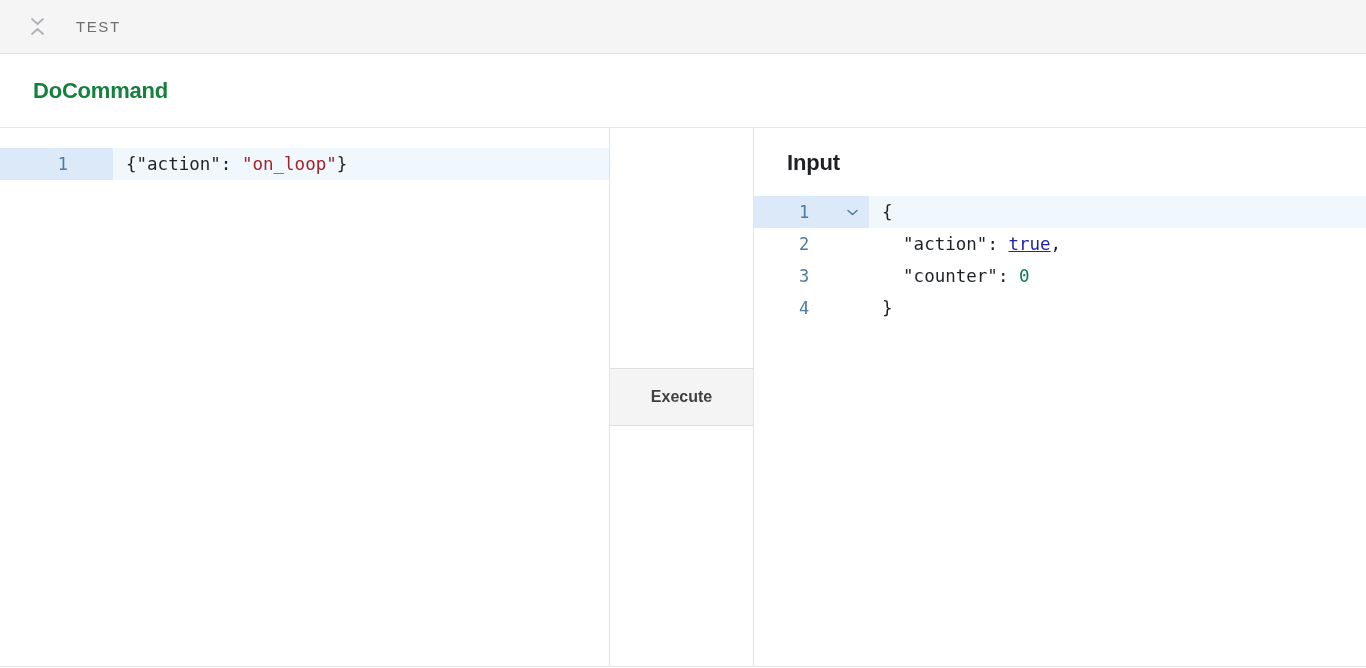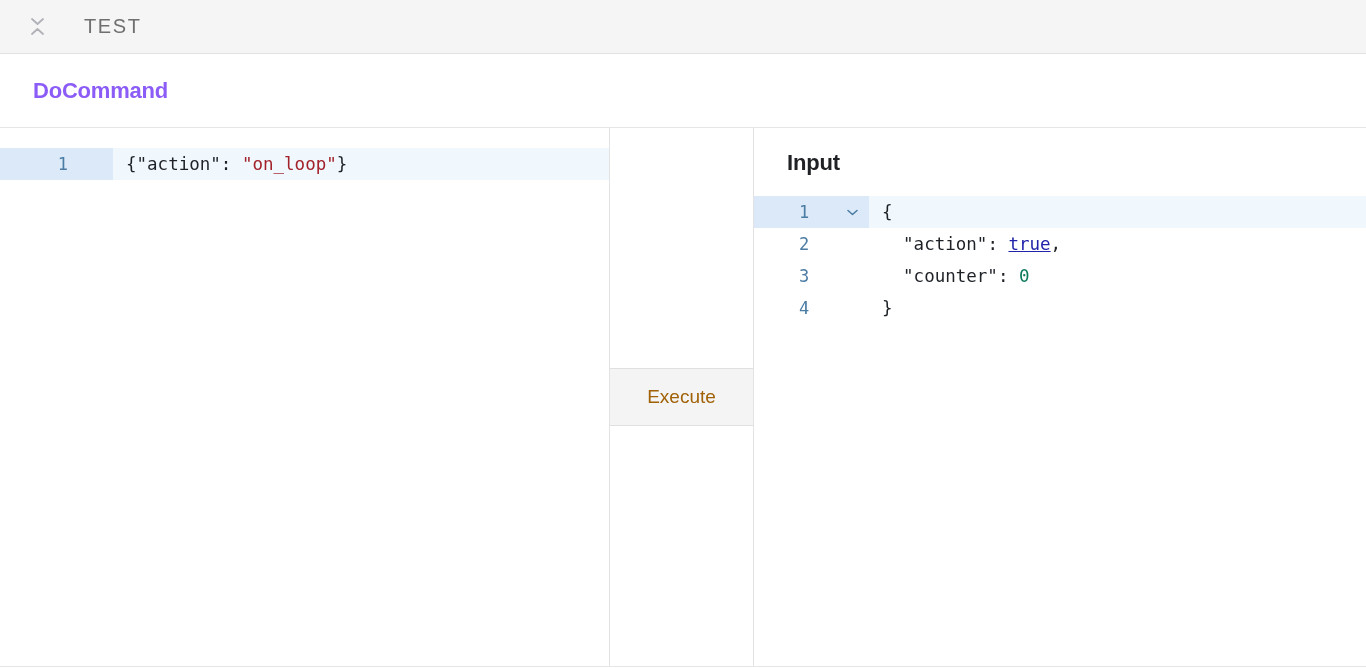--- a/index.html
+++ b/index.html
@@ -31,41 +31,41 @@
     display: flex;
     flex-direction: column;
     align-items: center;
     justify-content: center;
     gap: 3px;
     cursor: pointer;
     flex: 0 0 auto;
   }
   .collapse-icon svg { display: block; }
   .topbar-title {
-    margin-left: 36px;
-    font-size: 20px;
+    margin-left: 28px;
+    font-size: 15px;
     letter-spacing: 1.6px;
     color: #6f6f6f;
     font-weight: 400;
   }
 
   
   .cmd-header {
     height: 74px;
     border-bottom: 1px solid #e6e6e6;
     display: flex;
     align-items: center;
     padding-left: 33px;
     box-sizing: border-box;
     background: #ffffff;
   }
   .cmd-title {
     font-size: 22px;
     font-weight: 700;
-    color: #8b5cf6;
+    color: #15803d;
     letter-spacing: -0.2px;
   }
 
   
   .body-row {
     display: flex;
     height: 539px;
     box-sizing: border-box;
     border-bottom: 1px solid #e6e6e6;
     background: #ffffff;
@@ -163,24 +163,25 @@
   
   .exec-spacer-top { height: 240px; }
   .exec-button {
     height: 56px;
     background: #f4f4f4;
     border-top: 1px solid #e0e0e0;
     border-bottom: 1px solid #e0e0e0;
     display: flex;
     align-items: center;
     justify-content: center;
-    font-size: 19px;
-    color: #a16207;
+    font-size: 16px;
+    color: #404040;
     cursor: pointer;
     user-select: none;
+    font-weight: bold;
   }
 </style>
 </head>
 <body>
 
 <div class="topbar">
   <div class="collapse-icon">
     <svg width="13" height="7" viewBox="0 0 13 7">
       <path d="M1 1 L6.5 6 L12 1" fill="none" stroke="#b0b2b8" stroke-width="1.8" stroke-linecap="round" stroke-linejoin="round"></path>
     </svg>

